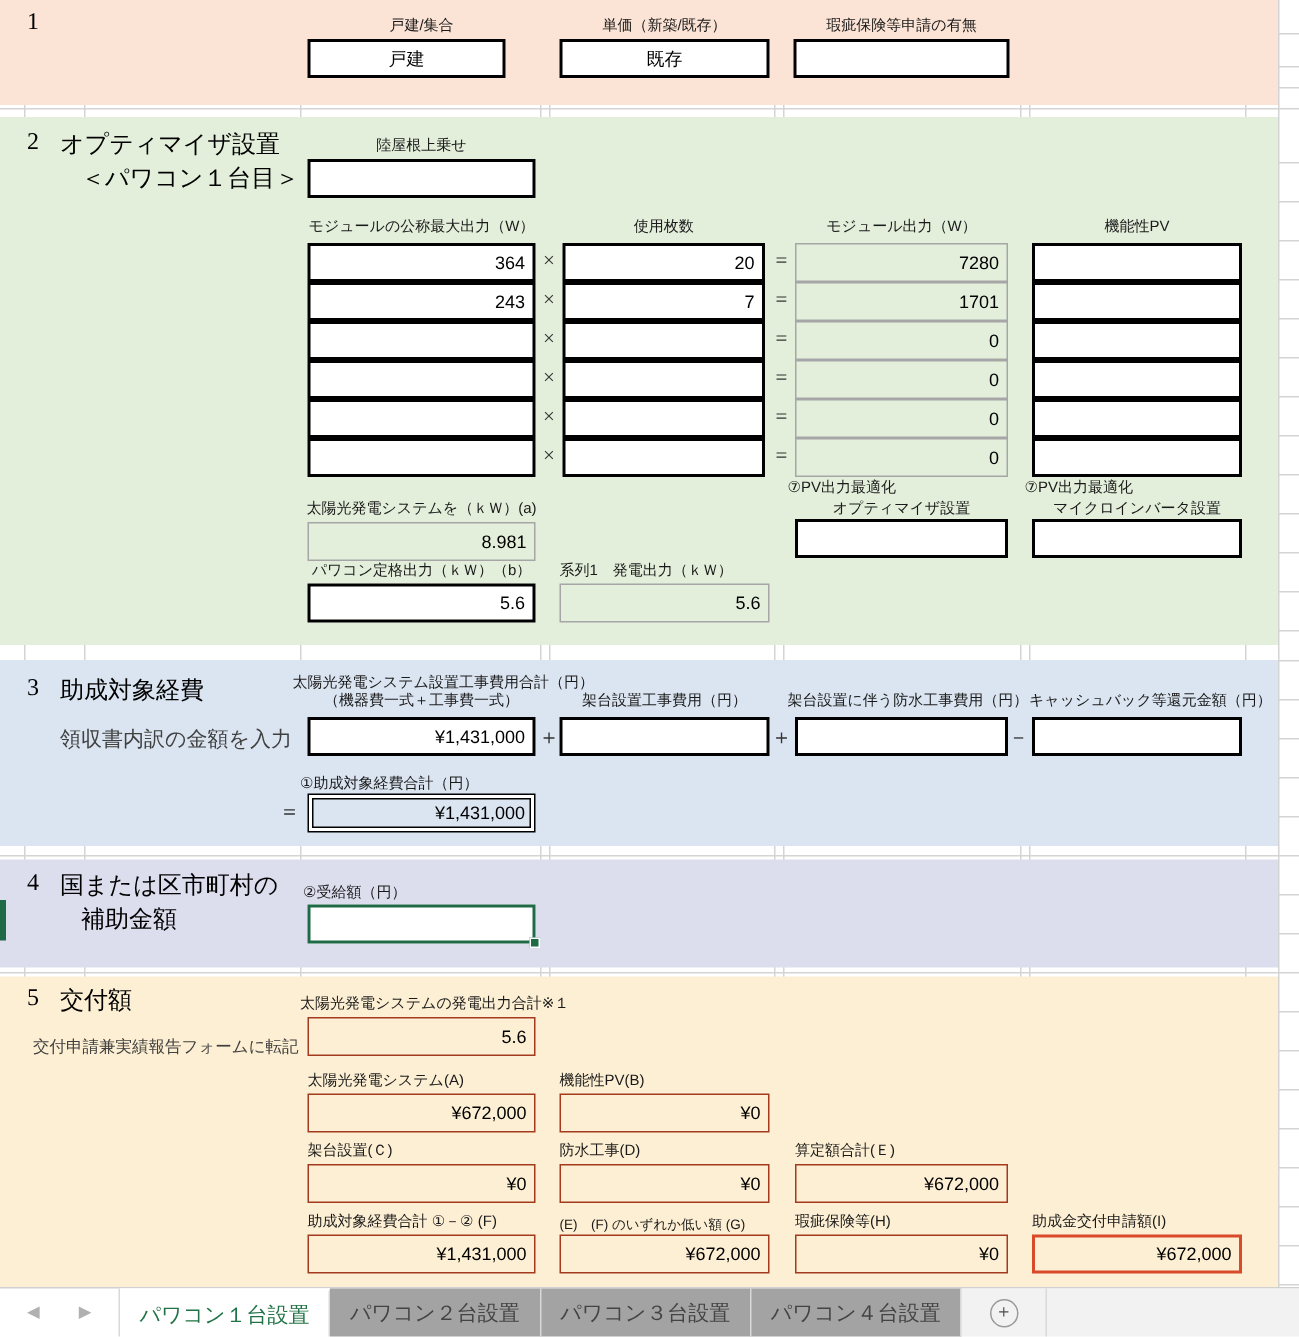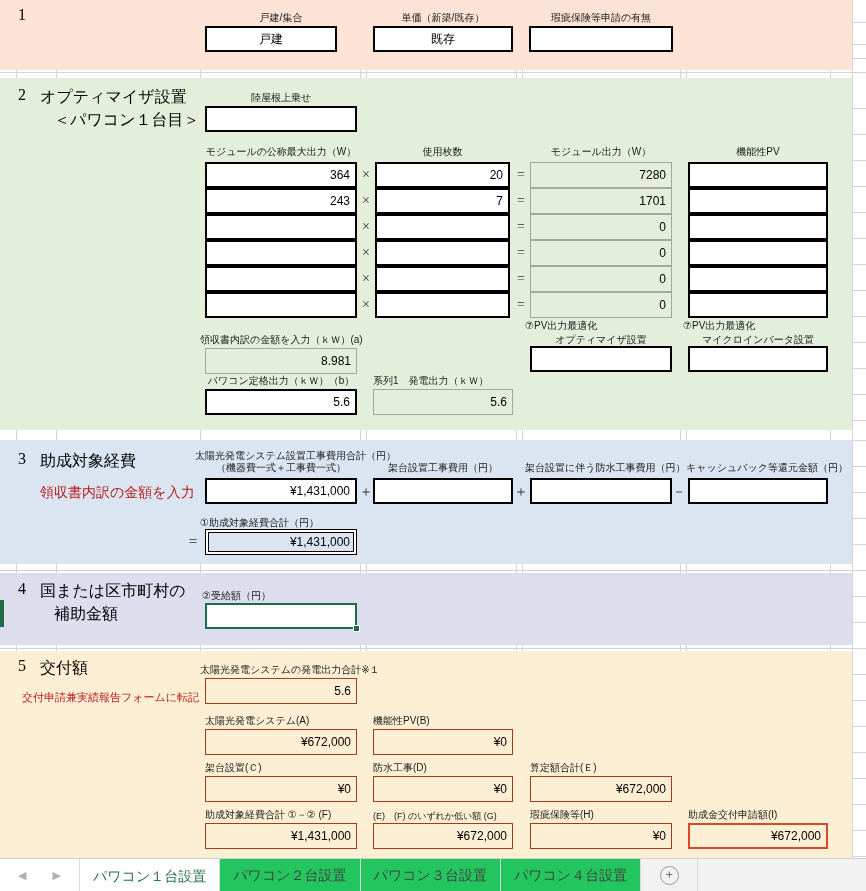--- a/index.html
+++ b/index.html
@@ -22,21 +22,21 @@
   
   .band{position:absolute;left:0;width:852px;}
   .band-1{background:#fbe3d5;}
   .band-2{background:#e3efdb;}
   .band-3{background:#dbe5f1;}
   .band-4{background:#dcdeee;}
   .band-5{background:#fdefd3;}
 
   .sec-num{position:absolute;font-size:16px;color:#000;font-family:"Liberation Serif","DejaVu Serif",serif;}
   .sec-title{position:absolute;font-size:16px;color:#000;line-height:1.45;font-family:"Liberation Sans","DejaVu Sans",sans-serif;}
-  .sec-sub{position:absolute;font-size:11px;color:#b91c1c;}
+  .sec-sub{position:absolute;font-size:11px;color:#404040;}
 
   .lbl{position:absolute;font-size:10px;color:#1a1a1a;white-space:nowrap;text-align:center;line-height:1.25;}
 
   
   .cell{position:absolute;box-sizing:border-box;display:flex;align-items:center;height:26px;font-size:12px;}
   .cell span{display:block;width:100%;}
   .in{background:#ffffff;border:2px solid #000;justify-content:flex-end;padding-right:5px;}
   .in.ctr{justify-content:center;padding-right:0;text-align:center;}
   .in.ctr span{text-align:center;}
   .in span{text-align:right;}
@@ -55,21 +55,21 @@
 
   .op{position:absolute;font-size:14px;color:#333;text-align:center;width:14px;font-family:"Liberation Serif","DejaVu Serif",serif;}
 
   
   .tabbar{position:absolute;left:0;top:858px;width:866px;height:33px;background:#ffffff;border-top:1px solid #d0d0d0;display:flex;align-items:stretch;}
   .navarrows{display:flex;align-items:center;gap:26px;padding:0 18px;border-right:1px solid #d9d9d9;}
   .navarrows .ar{color:#b0b0b0;font-size:11px;line-height:1;}
   .tab{display:flex;align-items:center;padding:0 13px;font-size:14px;color:#444;border-right:1px solid #d9d9d9;white-space:nowrap;}
   .tab.active{color:#217346;background:#ffffff;border-top:2px solid #ffffff;font-weight:normal;border-right:1px solid #d9d9d9;}
   .tab.active{box-shadow:inset 0 -3px 0 #ffffff;}
-  .tab.inactive{background:#22c55e;}
+  .tab.inactive{background:#a3a3a3;}
   .addsheet{display:flex;align-items:center;justify-content:center;width:56px;background:#f2f2f2;border-right:1px solid #d9d9d9;}
   .addsheet .circ{width:17px;height:17px;border:1px solid #9a9a9a;border-radius:50%;color:#4d4d4d;font-size:12px;line-height:15px;text-align:center;}
   .tabfill{flex:1;background:#f2f2f2;}
 </style>
 </head>
 <body>
 
 <div class="sheet">
 
   <div class="gridlines">
@@ -238,21 +238,21 @@
       <span></span>
     </div>
   <div class="op" style="left:514px;top:297px;">=</div>
   <div class="cell calc" style="left:530px;top:292px;width:142px;">
       <span>0</span>
     </div>
   <div class="cell in" style="left:688px;top:292px;width:140px;">
       <span></span>
     </div>
 
-  <div class="lbl" style="left:200px;top:334px;width:162px;">領収書内訳の金額を入力（ｋＷ）(a)</div>
+  <div class="lbl" style="left:200px;top:334px;width:162px;">太陽光発電システムを（ｋＷ）(a)</div>
   <div class="cell calc" style="left:205px;top:348px;width:152px;">
       <span>8.981</span>
     </div>
 
   <div class="lbl" style="left:200px;top:375px;width:162px;">パワコン定格出力（ｋＷ）（b）</div>
   <div class="cell in" style="left:205px;top:389px;width:152px;">
       <span>5.6</span>
     </div>
 
   <div class="lbl" style="left:373px;top:375px;width:140px;text-align:left;">系列1　発電出力（ｋＷ）</div>

